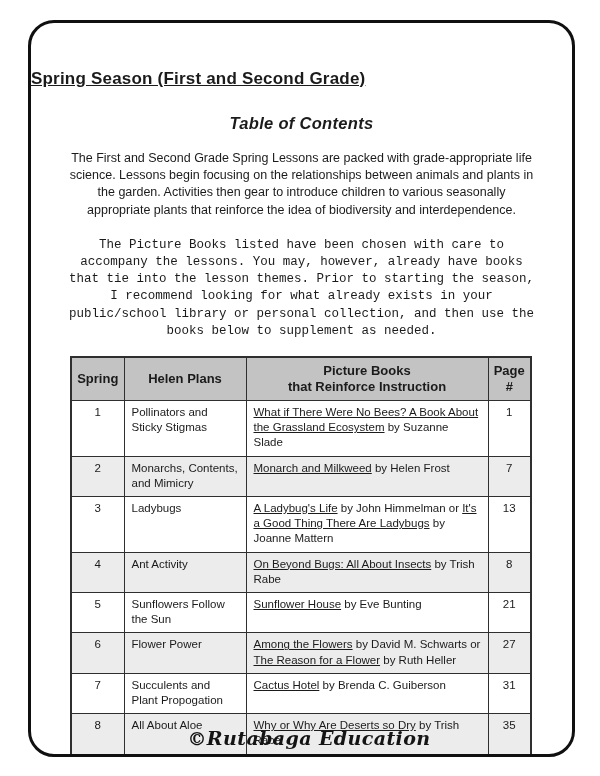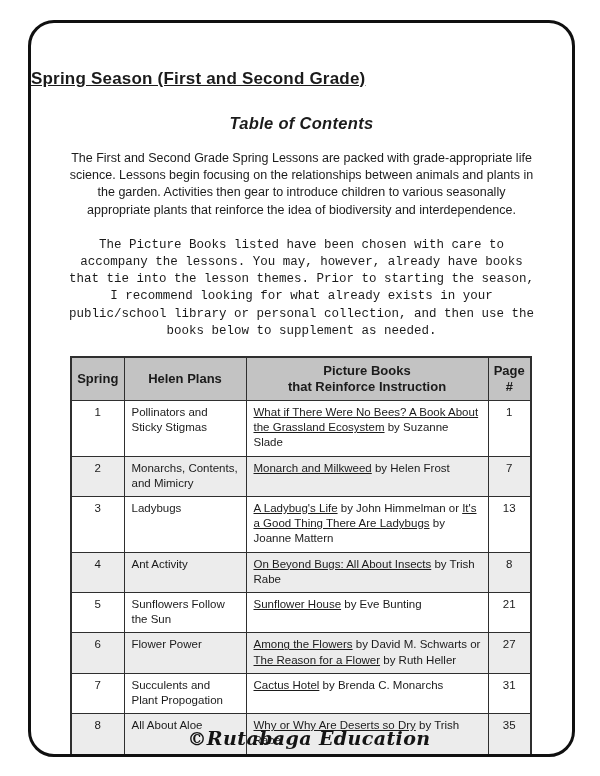--- a/index.html
+++ b/index.html
@@ -150,21 +150,21 @@
             </tr>
             <tr class="alt">
               <td class="num">6</td>
               <td>Flower Power</td>
               <td><span class="u">Among the Flowers</span><span> by David M. Schwarts or </span><span class="u">The Reason for a Flower</span><span> by Ruth Heller</span></td>
               <td class="num">27</td>
             </tr>
             <tr>
               <td class="num">7</td>
               <td>Succulents and Plant Propogation</td>
-              <td><span class="u">Cactus Hotel</span><span> by Brenda C. Monarchs</span></td>
+              <td><span class="u">Cactus Hotel</span><span> by Brenda C. Guiberson</span></td>
               <td class="num">31</td>
             </tr>
             <tr class="alt">
               <td class="num">8</td>
               <td>All About Aloe</td>
               <td><span class="u">Why or Why Are Deserts so Dry</span><span> by Trish Rabe</span></td>
               <td class="num">35</td>
             </tr>
             <tr>
               <td class="num">9</td>

